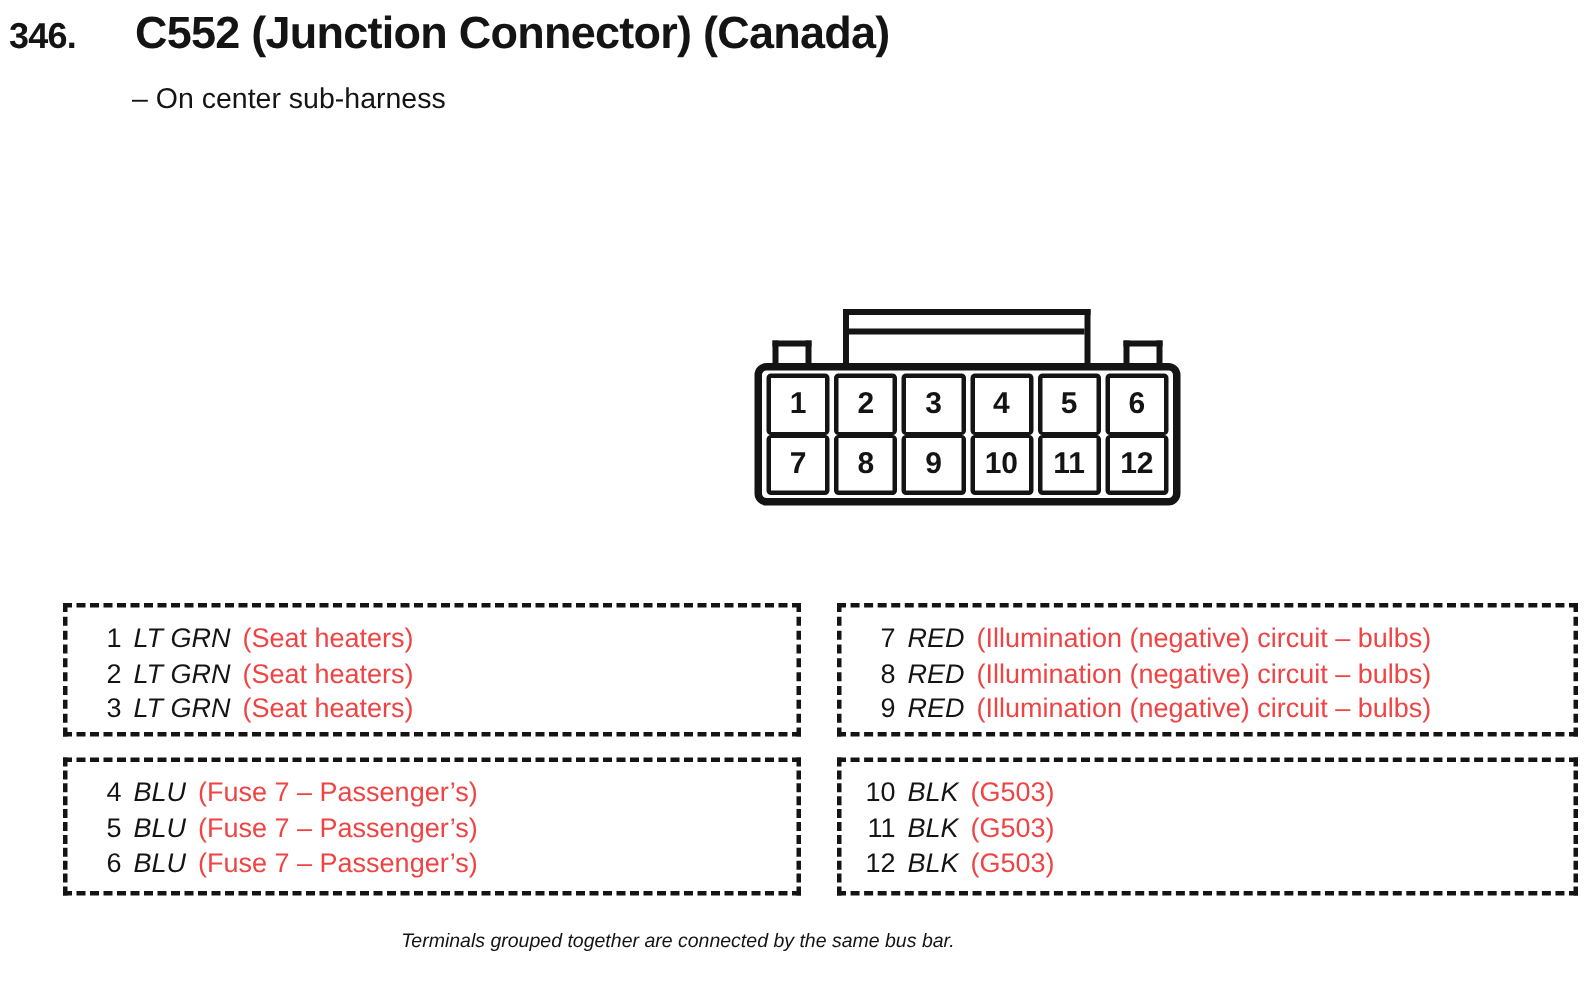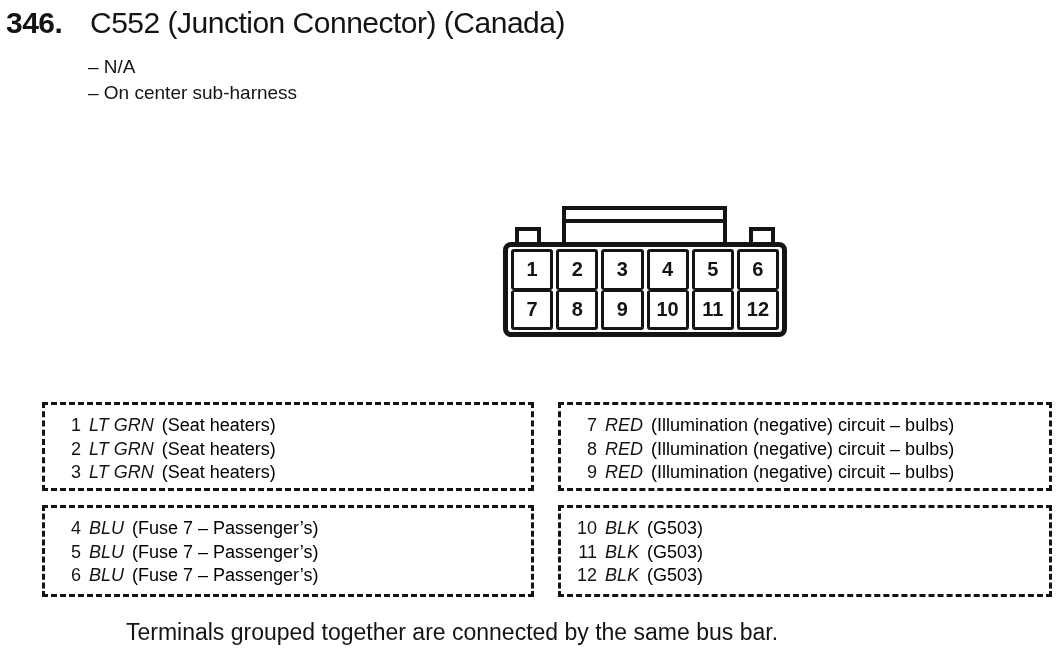--- a/index.html
+++ b/index.html
@@ -3,22 +3,22 @@
 <meta charset="utf-8">
 <style>
   html, body { margin:0; padding:0; background:#ffffff; }
   .page {
     position:relative; width:1062px; height:654px; background:#ffffff;
     font-family:"Liberation Sans", sans-serif; color:#141414; overflow:hidden;
   }
 
   
   .header { position:absolute; left:6px; top:6px; display:flex; align-items:baseline; }
-  .item-number { font-weight:bold; font-size:30px; width:84px; flex:none; letter-spacing:-0.5px; }
-  .title { font-weight:normal; font-size:30px; letter-spacing:-0.5px; white-space:nowrap; }
+  .item-number { font-weight:bold; font-size:24px; width:84px; flex:none; letter-spacing:-0.5px; }
+  .title { font-weight:bold; font-size:30px; letter-spacing:-0.5px; white-space:nowrap; }
 
   .notes { position:absolute; left:88px; top:54px; font-size:19px; line-height:26px; }
   .note-line { white-space:nowrap; }
 
   
   .connector-wrap { position:absolute; left:503px; top:206px; width:284px; height:131px; }
   .conn-tab {
     position:absolute; left:59px; top:0; width:165px; height:41px;
     border:4px solid #141414; border-bottom:none; box-sizing:border-box; background:#ffffff;
   }
@@ -49,40 +49,39 @@
     background:#ffffff; padding:9px 0 0 12px; font-size:18px; line-height:23.5px;
   }
   .box-tl { left:42px;  top:402px; width:492px; height:89px; }
   .box-tr { left:558px; top:402px; width:494px; height:89px; }
   .box-bl { left:42px;  top:505px; width:492px; height:92px; }
   .box-br { left:558px; top:505px; width:494px; height:92px; }
 
   .pin-line { display:flex; white-space:nowrap; }
   .pin-num  { width:24px; text-align:right; margin-right:8px; flex:none; }
   .wire-color { margin-right:8px;font-style:italic; }
-  .circuit-desc { color:#000000; }
+  .circuit-desc { color:#ef4444; }
 
   
   .footer-note {
     position:absolute; left:0; top:619px; width:904px;
-    text-align:center; font-size:23px;
+    text-align:center; font-size:13px;font-style:italic;
   }
 </style>
 </head>
 <body>
 
 <div class="page">
 
   <div class="header">
     <div class="item-number">346.</div>
     <div class="title">C552 (Junction Connector) (Canada)</div>
   </div>
 
   <div class="notes">
-    <div class="note-line">– N/A</div>
     <div class="note-line">– On center sub-harness</div>
   </div>
 
   <div class="connector-wrap">
     <div class="conn-tab">
       <div class="conn-tab-ridge"></div>
     </div>
     <div class="conn-notch left"></div>
     <div class="conn-notch right"></div>
     <div class="conn-housing">

